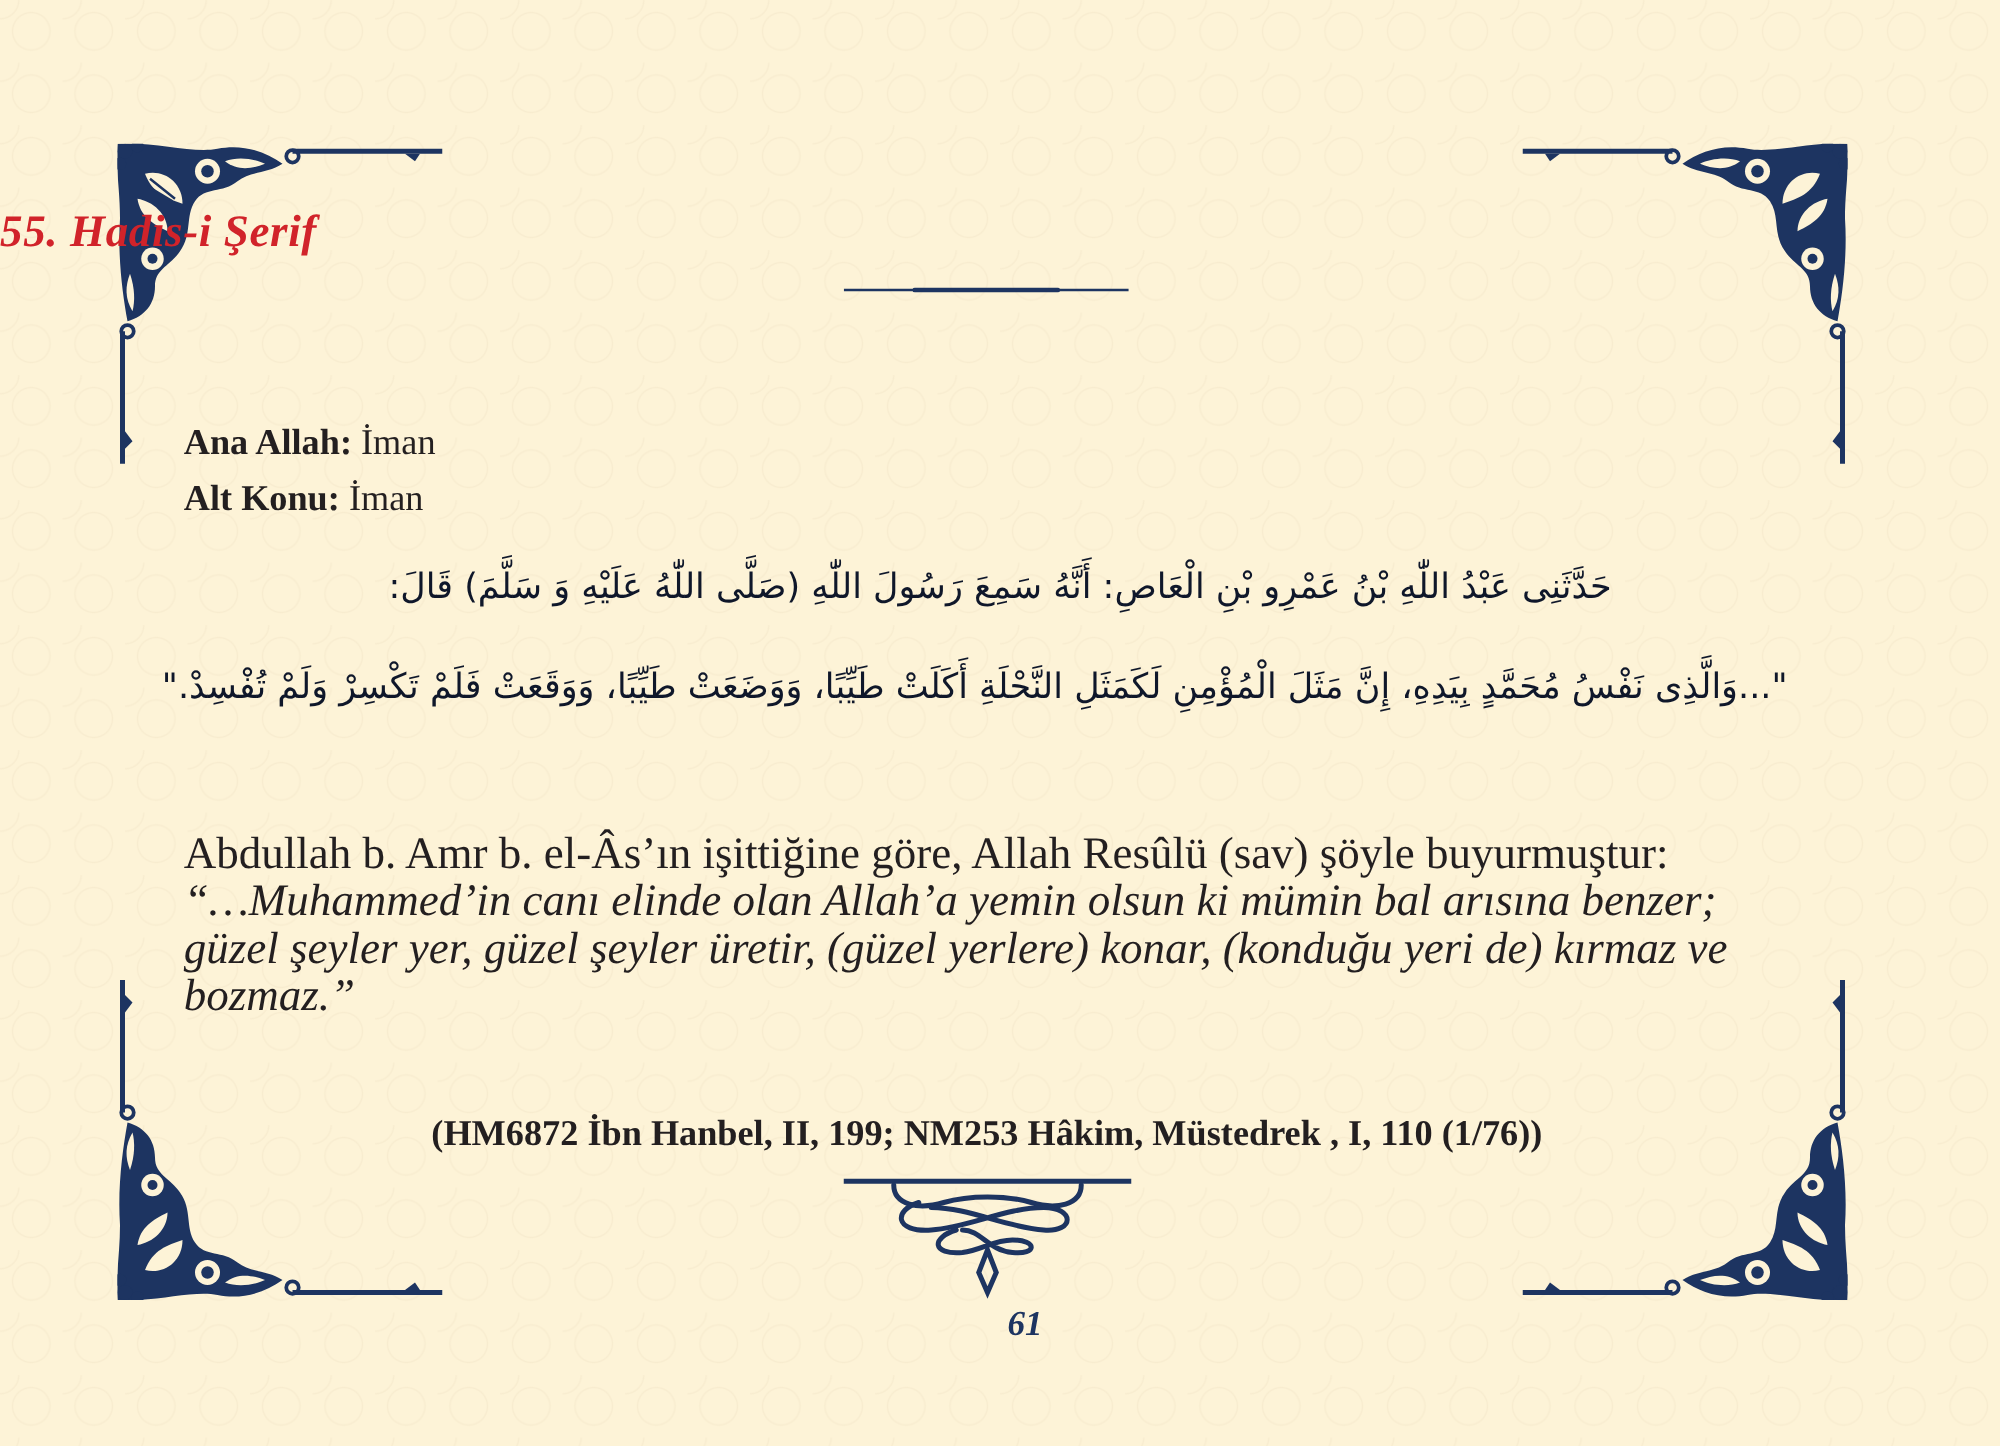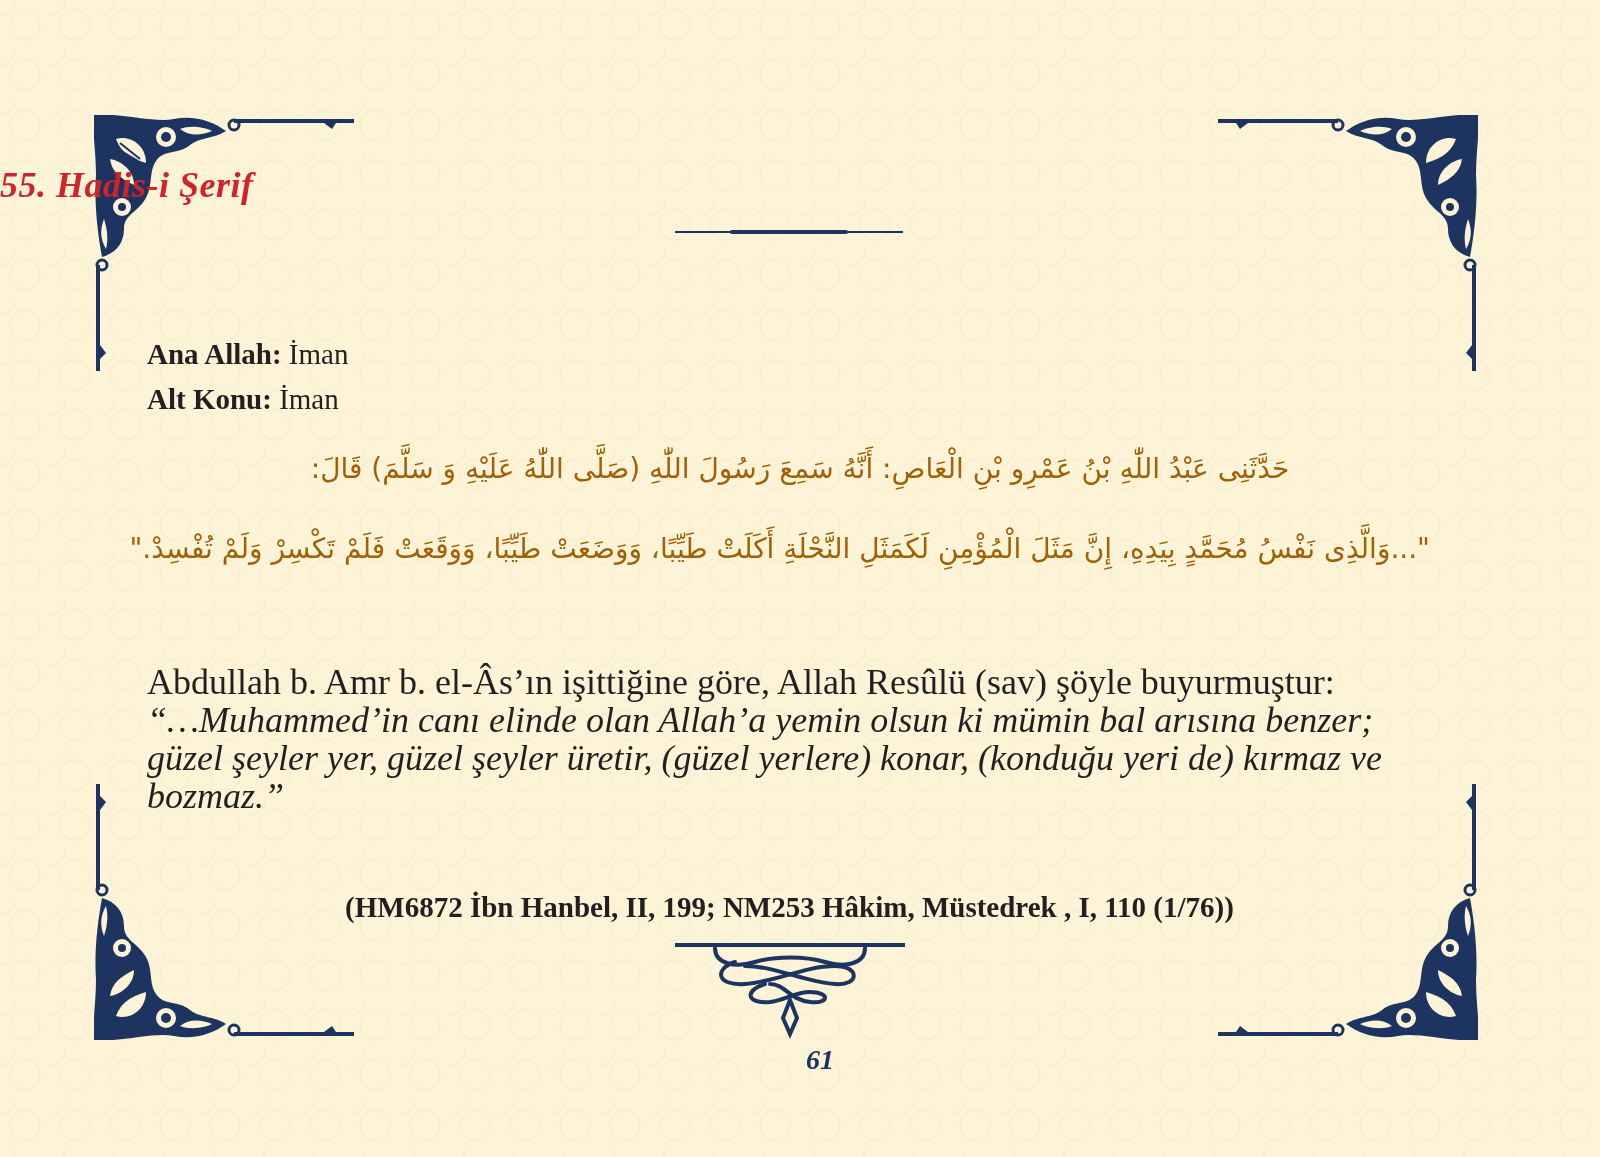--- a/index.html
+++ b/index.html
@@ -66,21 +66,21 @@
 
     
     .arabic {
       position: absolute;
       left: 250px;
       width: 1100px;
       text-align: center;
       direction: rtl;
       font-family: "DejaVu Sans", sans-serif;
       font-size: 28px;
-      color: #a16207;
+      color: #0f172a;
       white-space: nowrap;
     }
     .arabic.l1 { top: 452px; left: 300px; width: 1000px; }
     .arabic.l2 { top: 532px; left: 200px; width: 1230px; }
 
     
     .translation {
       position: absolute;
       left: 147px;
       top: 663px;

